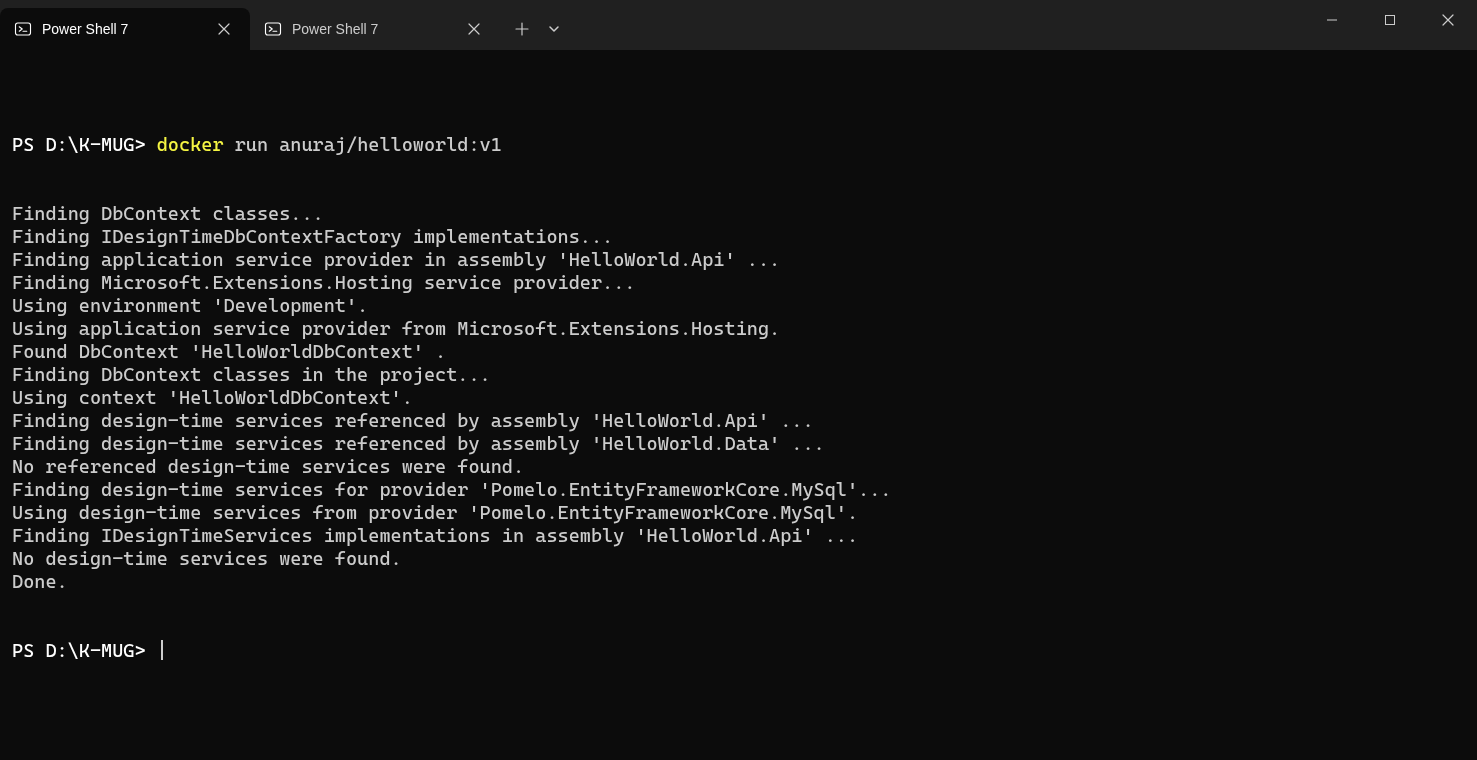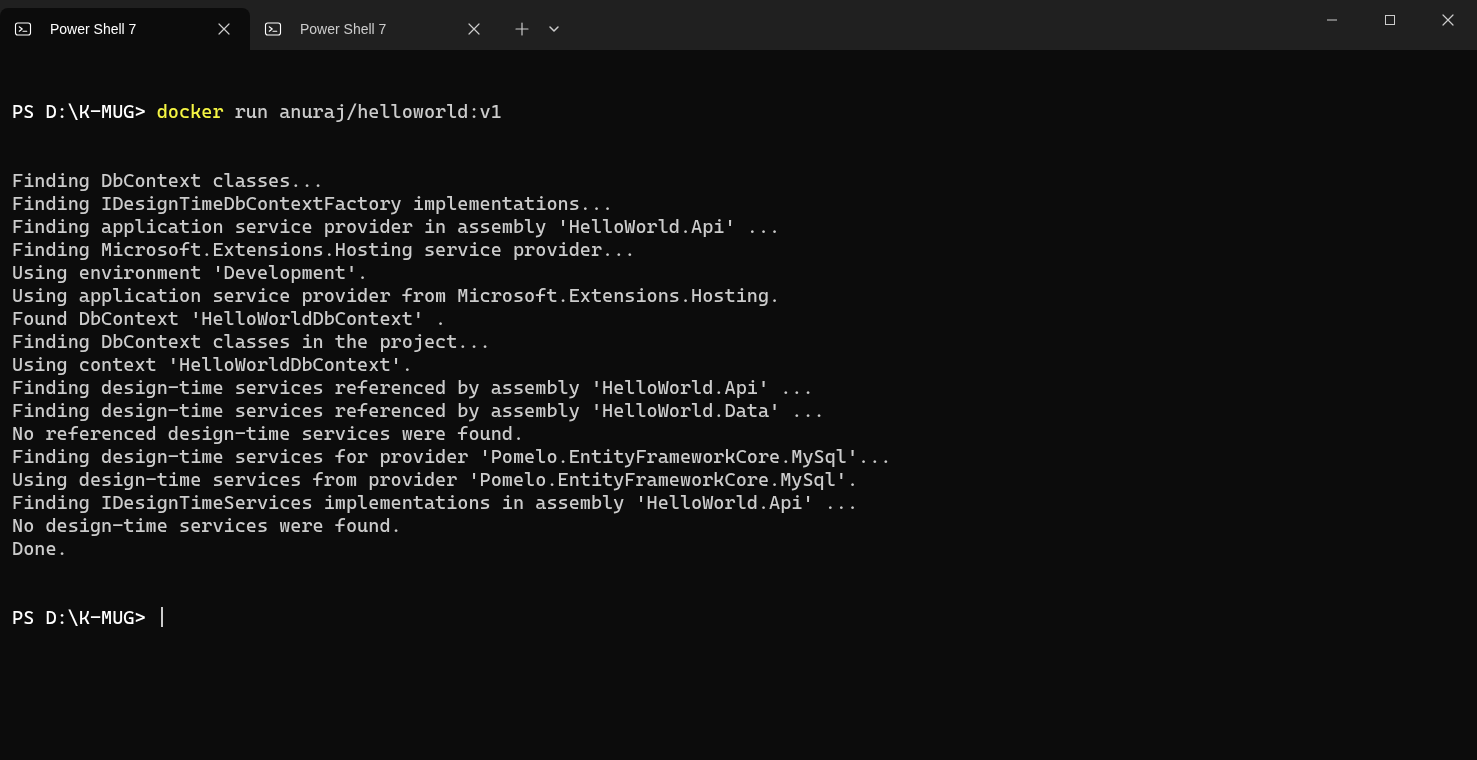--- a/index.html
+++ b/index.html
@@ -40,21 +40,21 @@
     .tab.inactive {
       background: transparent;
       color: #ccc;
     }
     .tab-icon {
       width: 18px; height: 18px;
       display: inline-flex; align-items: center; justify-content: center;
       color: #fff;
     }
     .tab-icon svg { width: 18px; height: 18px; }
-    .tab-title { flex: 1; white-space: nowrap; overflow: hidden; text-overflow: ellipsis; margin-left: 8px; }
+    .tab-title { flex: 1; white-space: nowrap; overflow: hidden; text-overflow: ellipsis; }
     .tab-close, .titlebar-btn, .new-tab, .tab-dropdown {
       width: 32px; height: 32px;
       display: inline-flex; align-items: center; justify-content: center;
       color: #ccc;
       border-radius: 4px;
       cursor: pointer;
     }
     .tab-close { width: 24px; height: 24px; margin-left: auto; }
     .tabs-extra {
       display: flex; align-items: center;
@@ -71,20 +71,21 @@
       width: 58px; height: 40px; border-radius: 0;
     }
     .terminal {
       flex: 1;
       padding: 4px 12px 12px;
       color: #cccccc;
       white-space: pre;
       line-height: 23px;
       letter-spacing: 0px;
       position: relative;
+      margin-top: 33px;
     }
     .term-line { white-space: pre; }
     .prompt { color: #ffffff; }
     .cmd-highlight { color: #f5f543; font-weight: 500; }
     .cmd-rest { color: #cccccc; }
     .cursor {
       display: inline-block;
       width: 2px; height: 20px;
       background: #cccccc;
       vertical-align: -3px;

